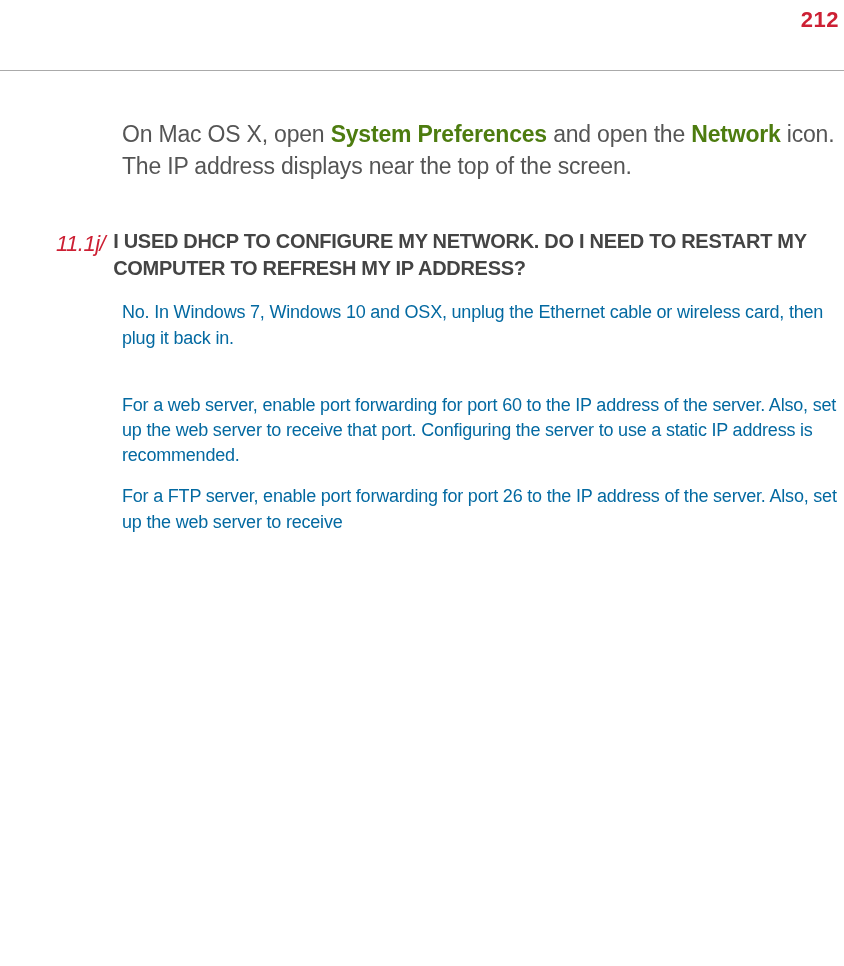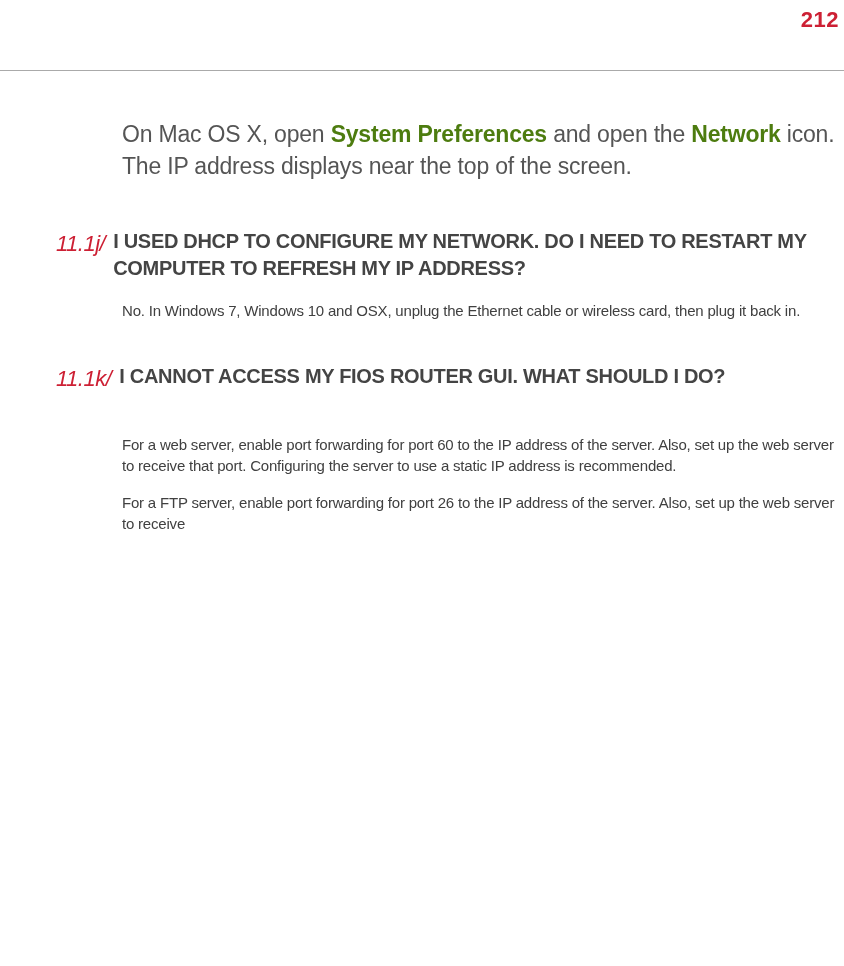--- a/index.html
+++ b/index.html
@@ -70,22 +70,22 @@
       letter-spacing: -0.5px;
     }
     .q-text {
       font-size: 20px;
       font-weight: bold;
       color: #444;
       line-height: 1.35;
       letter-spacing: -0.3px;
     }
     .answer {
-      font-size: 15px;
-      color: #404040;
+      font-size: 18px;
+      color: #0369a1;
       line-height: 1.4;
       margin-bottom: 16px;
       letter-spacing: -0.2px;
     }
   </style>
 </head>
 <body>
 
 <div class="page-number">212</div>
 <hr class="hr-line">
@@ -98,24 +98,20 @@
 
   <div class="qa-block">
     <div class="question-line">
       <span class="q-marker">11.1j/</span>
       <span class="q-text">I USED DHCP TO CONFIGURE MY NETWORK. DO I NEED TO RESTART MY COMPUTER TO REFRESH MY IP ADDRESS?</span>
     </div>
     <p class="answer">No.  In Windows 7, Windows 10 and OSX, unplug the Ethernet cable or wireless card, then plug it back in.</p>
   </div>
 
   <div class="qa-block">
-    <div class="question-line">
-      <span class="q-marker">11.1k/</span>
-      <span class="q-text">I CANNOT ACCESS MY FIOS ROUTER GUI. WHAT SHOULD I DO?</span>
-    </div>
   </div>
 
   <div class="qa-block">
     <p class="answer">For a web server, enable port forwarding for port 60 to the IP address of the server. Also, set up the web server to receive that port. Configuring the server to use a static IP address is recommended.</p>
     <p class="answer">For a FTP server, enable port forwarding for port 26 to the IP address of the server. Also, set up the web server to receive</p>
   </div>
 
 </div>
 
 </body></html>

